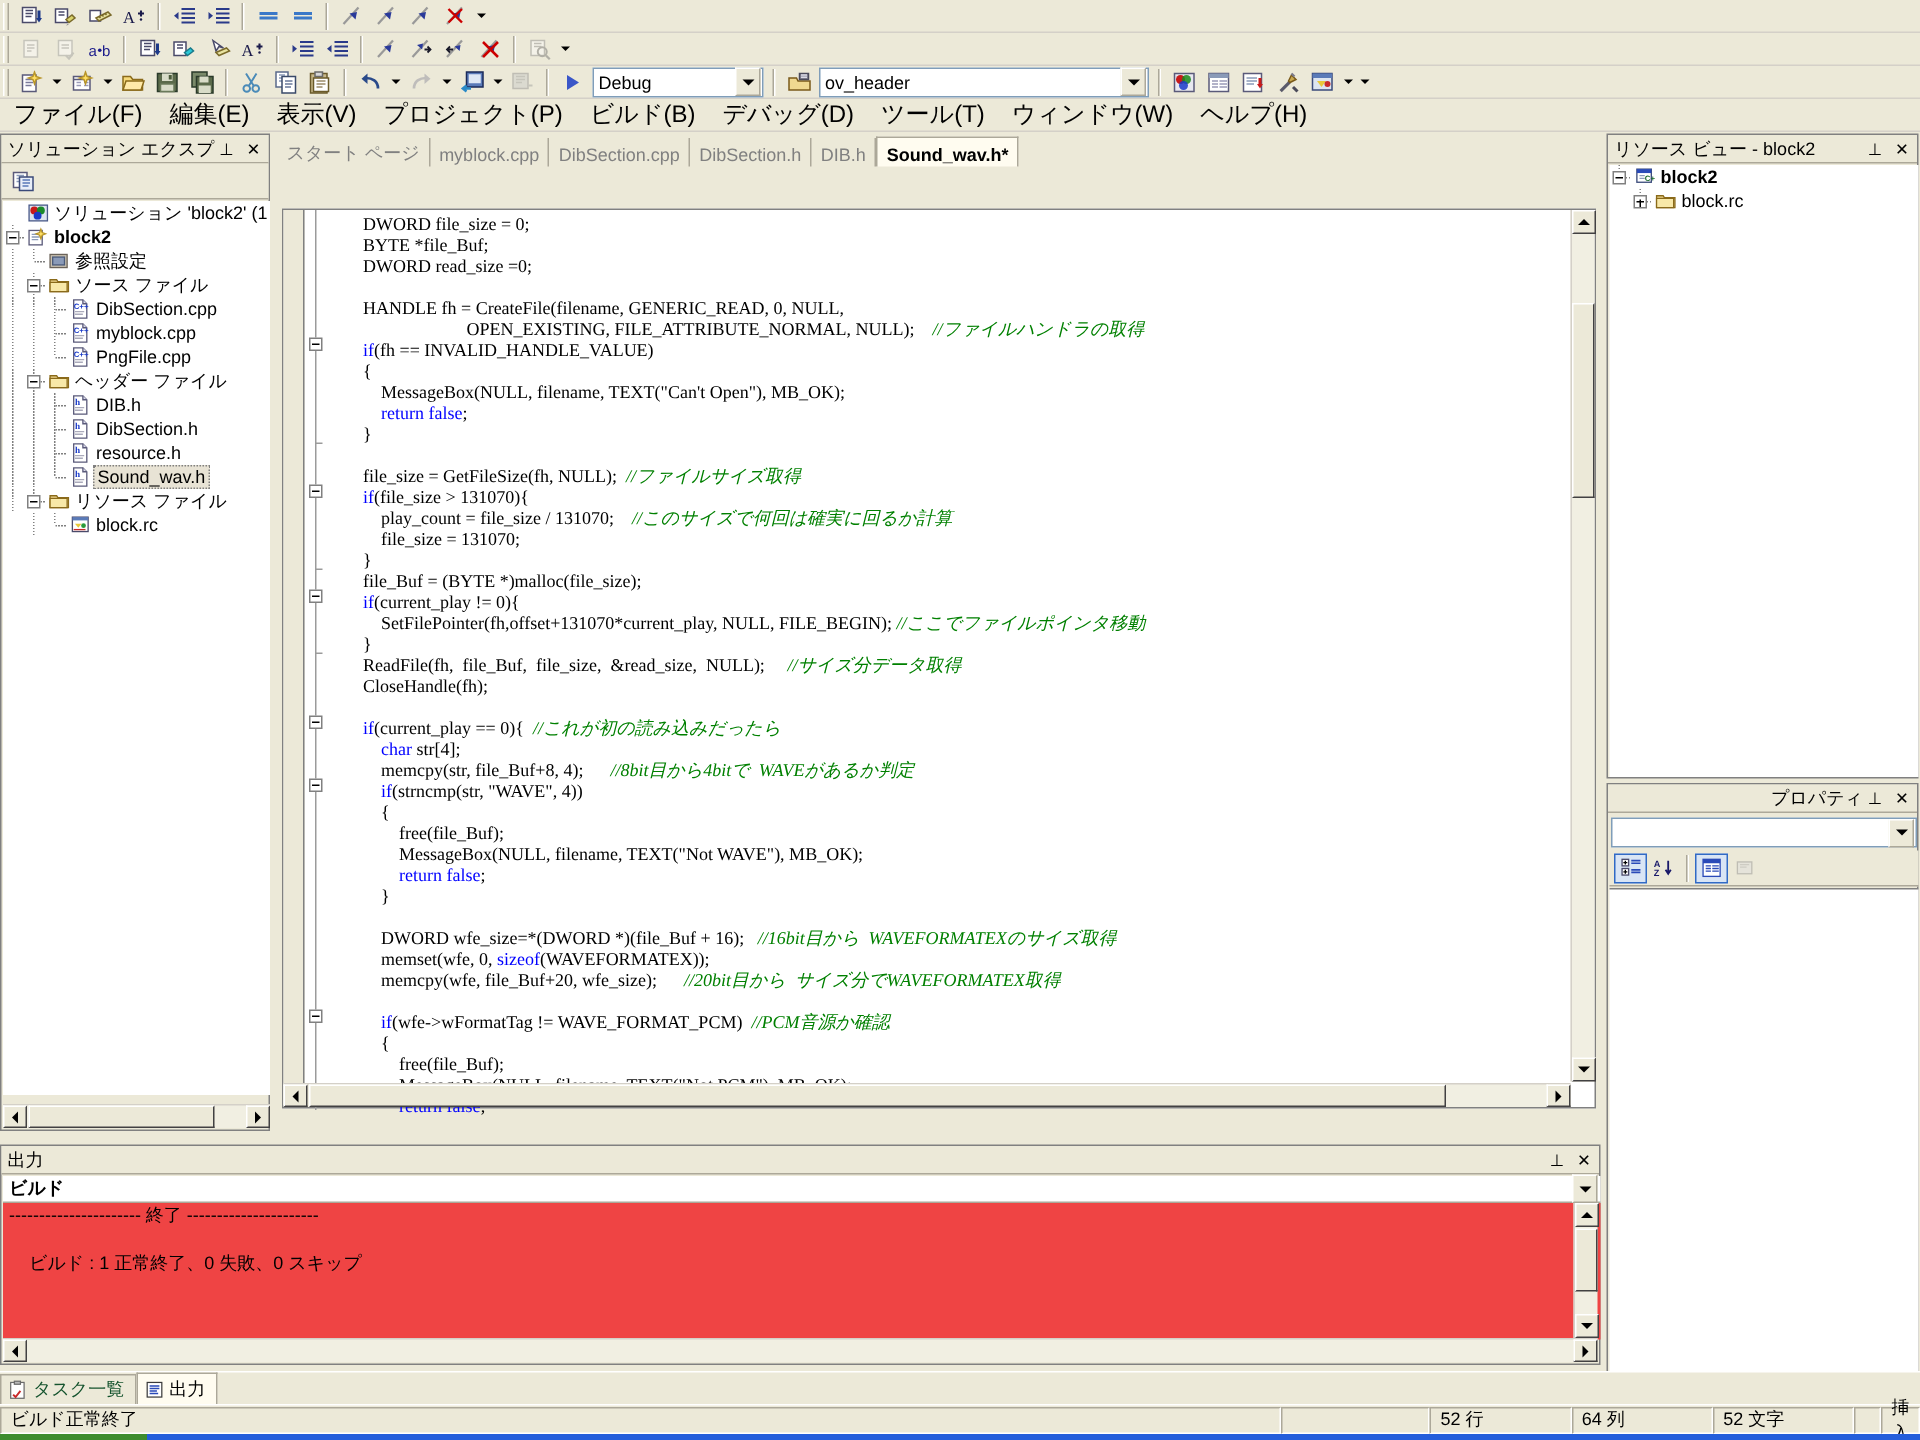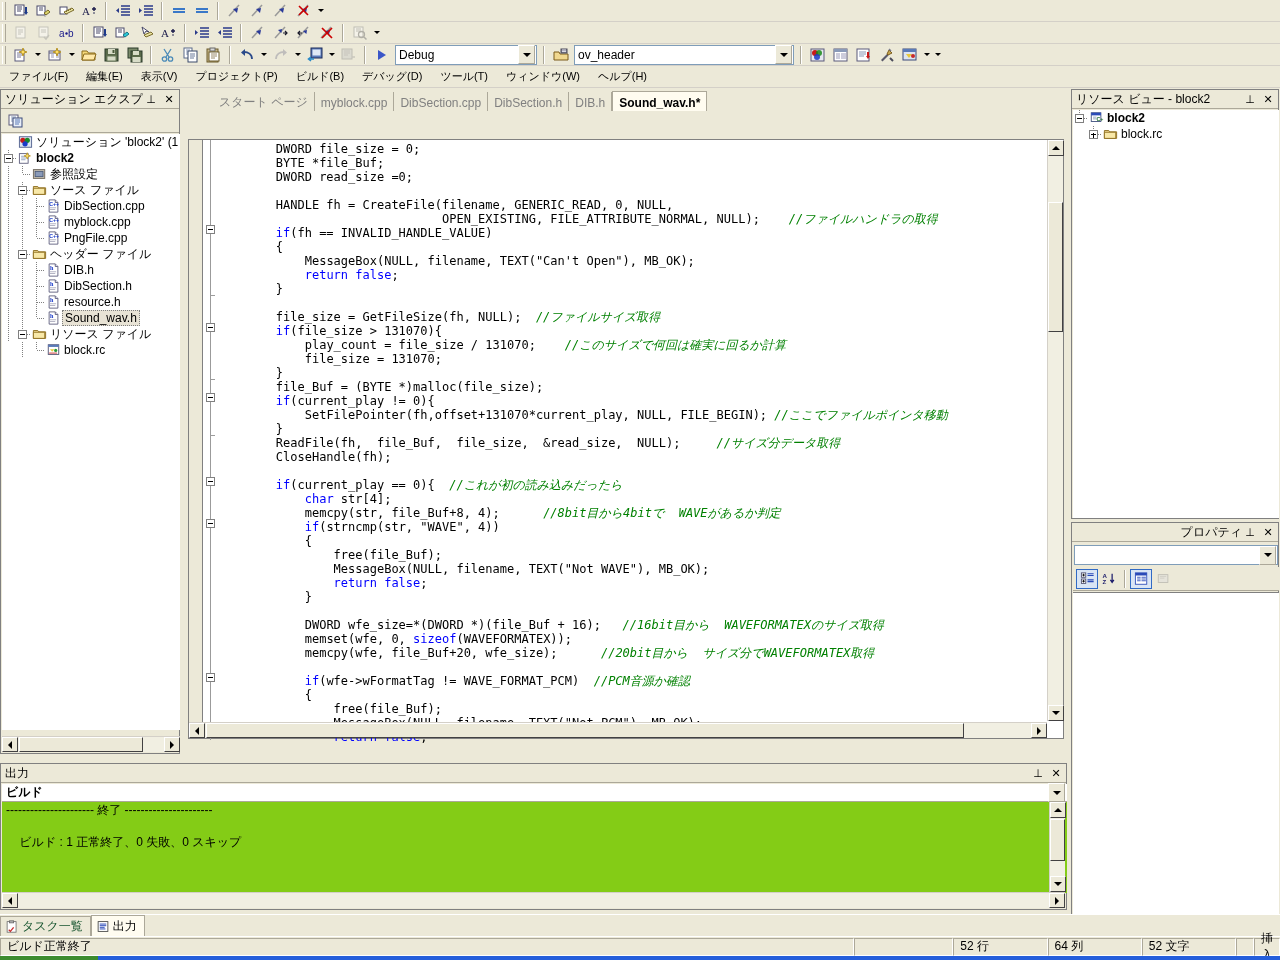--- a/index.html
+++ b/index.html
@@ -42,21 +42,21 @@
     border-top: 3px solid #000;
   }
   .ico { display: block; }
 
   
   #menubar {
     position: absolute; left: 0; top: 66px; width: 1280px; height: 22px;
     background: #ece9d8; display: flex; align-items: center;
     border-bottom: 1px solid #d4d0c8;
   }
-  .menu-item { padding: 2px 9px; font-size: 11px; white-space: nowrap; cursor: default; }
+  .menu-item { padding: 2px 9px; font-size: 16px; white-space: nowrap; cursor: default; }
 
   
   .panel { position: absolute; background: #ece9d8; border: 1px solid #808080; }
   .panel-title {
     height: 19px; background: #ece9d8;
     display: flex; align-items: center;
     border-bottom: 1px solid #aca899;
     padding-left: 4px; font-size: 12px;
   }
   .panel-title .ttl { flex: 1; white-space: nowrap; overflow: hidden; }
@@ -90,21 +90,21 @@
   .tw .hline { position: absolute; left: 7px; top: 8px; width: 7px; height: 1px;
      background: repeating-linear-gradient(to right,#808080 0 1px,transparent 1px 2px); }
   .tw .vhalf { position: absolute; left: 6px; top: 0; width: 1px; height: 8px;
      background: repeating-linear-gradient(to bottom,#808080 0 1px,transparent 1px 2px); }
   .ti { width: 18px; height: 16px; flex: none; display: flex; align-items: center; justify-content: center; }
   .tlabel { padding: 0 2px; }
   .tlabel.sel { background: #e8e3d5; border: 1px dotted #808080; margin: -1px 0; }
   .tlabel.bold { font-weight: bold; }
   #tabstrip {
     position: absolute; left: 185px; top: 91px; width: 882px; height: 20px;
-    display: flex; align-items: flex-end; margin-left: 28px;
+    display: flex; align-items: flex-end;
   }
   .etab {
     height: 19px; padding: 2px 6px 0 6px; font-size: 12px; color: #808080;
     display: flex; align-items: center; white-space: nowrap;
     border-right: 1px solid #aca899;
   }
   .etab.active {
     background: #fffcf0; color: #000; font-weight: bold; height: 20px;
     border-top: 1px solid #aca899; border-left: 1px solid #aca899; border-right: 1px solid #aca899;
   }
@@ -147,21 +147,21 @@
   }
   .foldbox::before { content:""; position:absolute; left:1px; top:3px; width:5px; height:1px; background:#000; }
   .foldend { position: absolute; left: 6px; width: 5px; height: 1px; background: #9b9b9b; }
 
   #code {
     position: absolute; left: 29px; top: 2px; right: 17px; top: 2px;
     font-family: "DejaVu Sans Mono", "Liberation Mono", monospace;
     font-size: 12px; line-height: 14px; white-space: pre;
     color: #000;
   }
-  .cl { height: 14px; white-space: pre; }
+  .cl { height: 14px; white-space: pre; font-family: Liberation Serif, serif; }
   .kw { color: #0000ff; }
   .cm { color: #008000; font-style: italic; }
   .st { color: #000; }
 
   
   .sb-v {
     position: absolute; right: 0; top: 0; width: 16px; bottom: 0;
     background: #f1efe2; border-left: 1px solid #d4d0c8;
   }
   .sb-h {
@@ -210,21 +210,21 @@
   
   #output { left: 0; top: 763px; width: 1067px; height: 147px; }
   #out-tabstrip {
     position: absolute; left: 1px; top: 20px; width: 1065px; height: 18px;
     background: #fff; border-bottom: 1px solid #aca899;
     display: flex; align-items: center;
   }
   #out-tabstrip .otab { font-weight: bold; font-size: 12px; padding-left: 4px; flex: 1; }
   #out-body {
     position: absolute; left: 1px; top: 38px; width: 1065px; height: 91px;
-    background: #84cc16; font-size: 12px; overflow: hidden;
+    background: #ef4444; font-size: 12px; overflow: hidden;
   }
   .oline { height: 16px; white-space: pre; padding-left: 4px; font-family: "Liberation Sans", sans-serif; }
 
   
   #bottom-tabs {
     position: absolute; left: 0; top: 914px; width: 1280px; height: 22px;
     background: #ece9d8; display: flex; align-items: flex-end;
     border-top: 1px solid #fff;
   }
   .btab {
@@ -540,21 +540,21 @@
           <path d="M11 10h3" stroke="#9a9a9a" stroke-width="1.4"></path>
         </svg>
     </div>
     <div class="tb-sep"></div>
     <div class="tb-btn">
       <svg class="ico" width="16" height="16" viewBox="0 0 16 16">
           <path d="M4 3l8 5-8 5z" fill="#3a56c8"></path>
         </svg>
     </div>
 
-    <div class="vs-combo" style="width:142px;height:20px;margin:0 2px;">
+    <div class="vs-combo" style="width:114px;height:20px;margin:0 2px;">
       <span class="cbtxt">Debug</span>
       <span class="cb-arrow"></span>
     </div>
     <div class="tb-sep"></div>
     <div class="tb-btn">
       <svg class="ico" width="16" height="16" viewBox="0 0 16 16">
           <path d="M1 5h5l1 2h8v6H1z" fill="#f0d890" stroke="#7a5a1a"></path>
           <rect x="8" y="2" width="6" height="4" fill="#8a8a9a" stroke="#4a4a5a"></rect>
           <path d="M9 3h4M9 4.5h4" stroke="#dadae5"></path>
         </svg>

